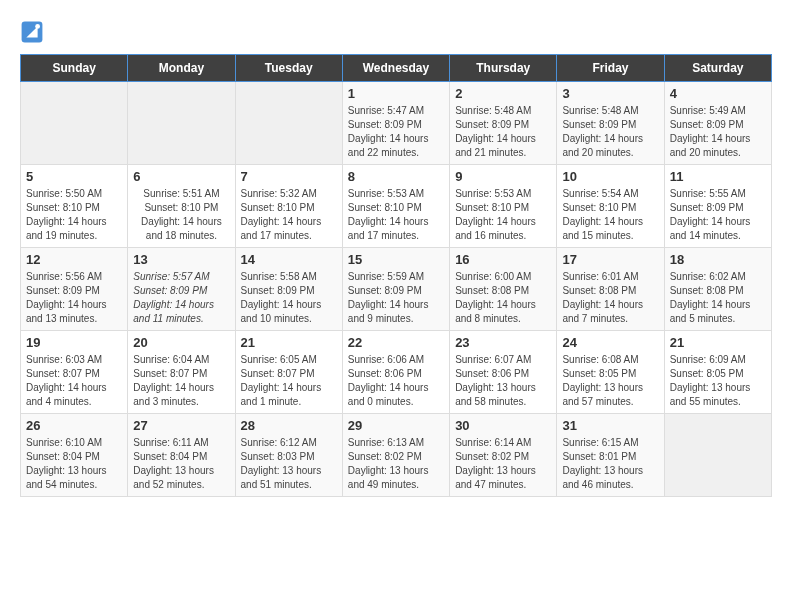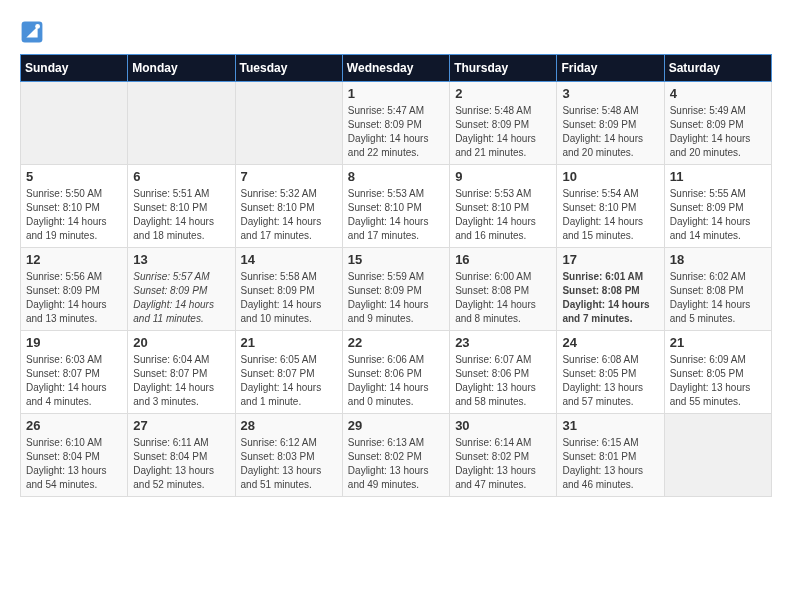--- a/index.html
+++ b/index.html
@@ -46,26 +46,26 @@
     .title-location {
       font-size: 14px;
       color: #555;
     }
     .calendar {
       width: 100%;
       border-collapse: collapse;
       border: 1px solid #ccc;
     }
     .calendar th {
-      background-color: #0f172a;
+      background-color: #404040;
       color: #fff;
       font-size: 12px;
       font-weight: bold;
       padding: 6px 4px;
-      text-align: left;
+      text-align: center;
       border: 1px solid #4a90d9;
     }
     .calendar td {
       vertical-align: top;
       padding: 4px 5px;
       border: 1px solid #ddd;
       width: 107px;
       min-height: 80px;
       font-size: 10px;
       color: #333;
@@ -161,21 +161,21 @@
       <tr>
         <td>
           <div class="day-number">5</div>
           <div class="day-info" style="white-space: pre-line;">Sunrise: 5:50 AM
 Sunset: 8:10 PM
 Daylight: 14 hours
 and 19 minutes.</div>
         </td>
         <td>
           <div class="day-number">6</div>
-          <div class="day-info" style="white-space: pre-line;">Sunrise: 5:51 AM
+          <div class="day-info" style="white-space: pre-line; text-align: center;">Sunrise: 5:51 AM
 Sunset: 8:10 PM
 Daylight: 14 hours
 and 18 minutes.</div>
         </td>
         <td>
           <div class="day-number">7</div>
           <div class="day-info" style="white-space: pre-line;">Sunrise: 5:32 AM
 Sunset: 8:10 PM
 Daylight: 14 hours
 and 17 minutes.</div>
@@ -240,21 +240,21 @@
         </td>
         <td>
           <div class="day-number">16</div>
           <div class="day-info" style="white-space: pre-line;">Sunrise: 6:00 AM
 Sunset: 8:08 PM
 Daylight: 14 hours
 and 8 minutes.</div>
         </td>
         <td>
           <div class="day-number">17</div>
-          <div class="day-info" style="white-space: pre-line; font-weight: bold;">Sunrise: 6:01 AM
+          <div class="day-info" style="white-space: pre-line;">Sunrise: 6:01 AM
 Sunset: 8:08 PM
 Daylight: 14 hours
 and 7 minutes.</div>
         </td>
         <td>
           <div class="day-number">18</div>
           <div class="day-info" style="white-space: pre-line;">Sunrise: 6:02 AM
 Sunset: 8:08 PM
 Daylight: 14 hours
 and 5 minutes.</div>

